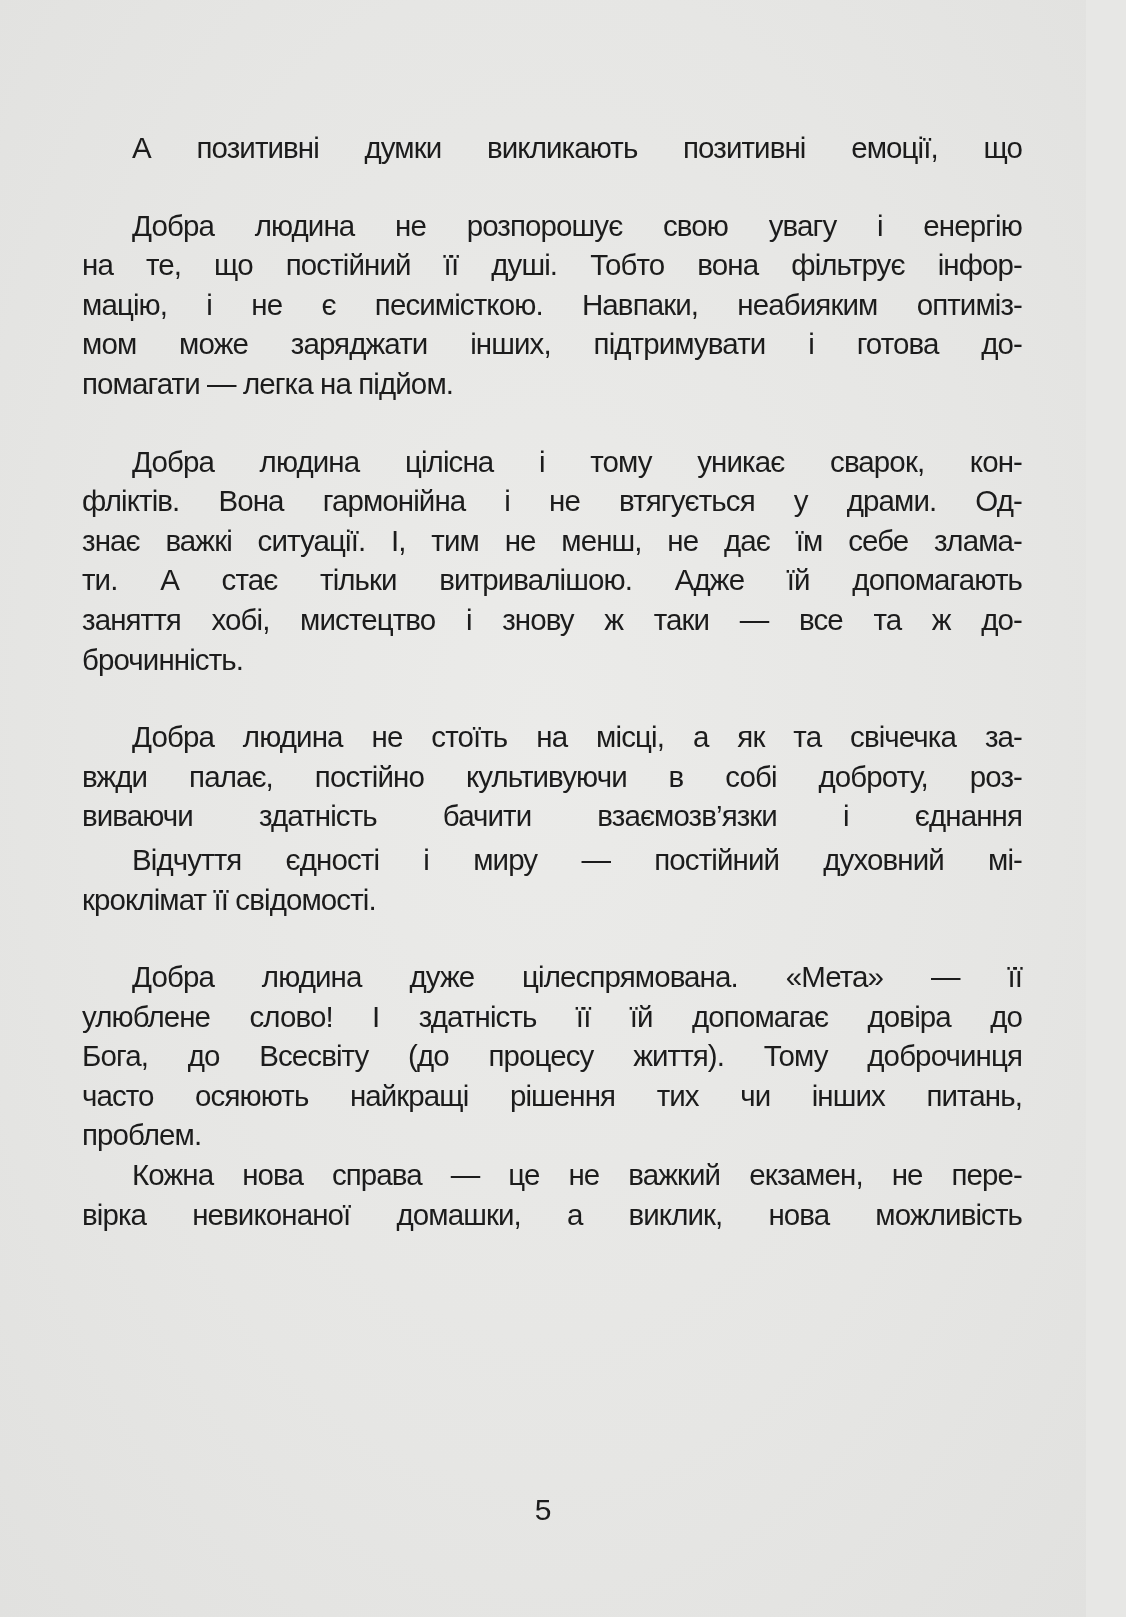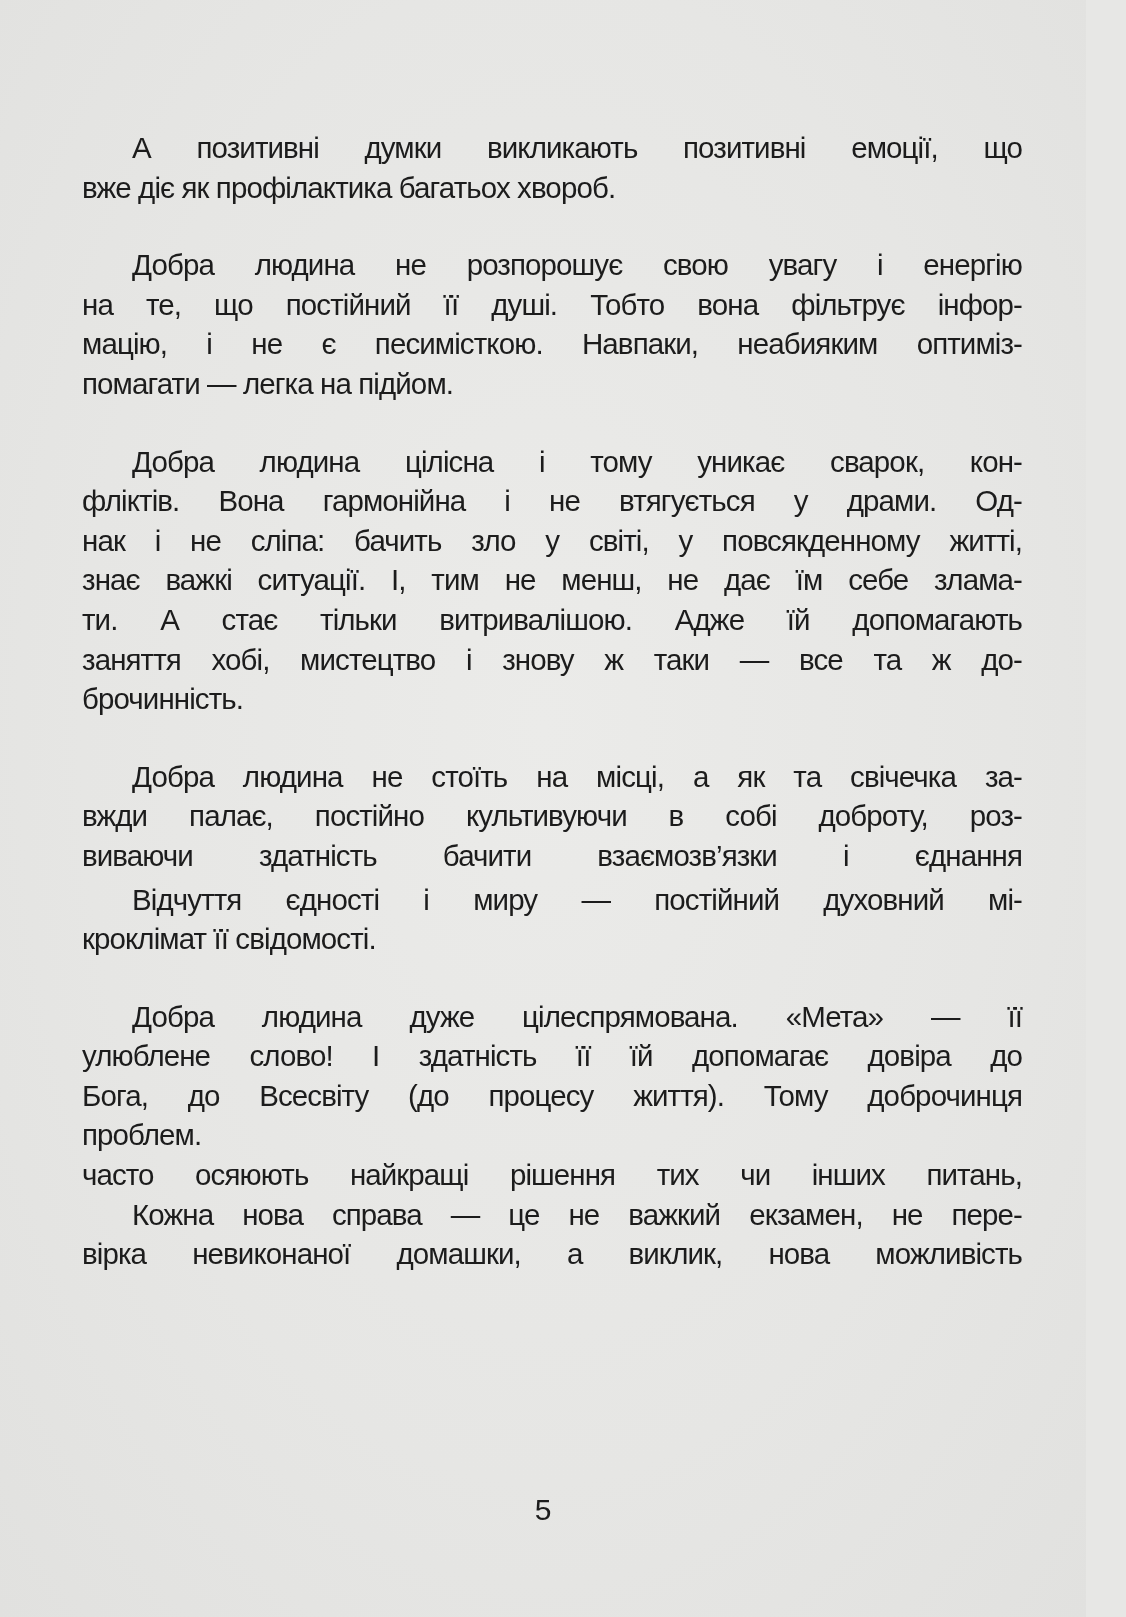--- a/index.html
+++ b/index.html
@@ -67,38 +67,37 @@
     }
   </style>
 </head>
 <body>
 
 <div class="page">
   <div class="text-block">
 
     <p class="paragraph">
       <span class="line indent">А позитивні думки викликають позитивні емоції, що</span>
-      <span class="line last">вже діє як профілактика багатьох хвороб.</span>
     </p>
 
     <div class="gap"></div>
 
     <p class="paragraph">
       <span class="line indent">Добра людина не розпорошує свою увагу і енергію</span>
       <span class="line">на те, що постійний її душі. Тобто вона фільтрує інфор-</span>
       <span class="line">мацію, і не є песимісткою. Навпаки, неабияким оптиміз-</span>
+      <span class="line">мом може заряджати інших, підтримувати і готова до-</span>
       <span class="line last">помагати — легка на підйом.</span>
     </p>
 
     <div class="gap"></div>
 
     <p class="paragraph">
       <span class="line indent">Добра людина цілісна і тому уникає сварок, кон-</span>
       <span class="line">фліктів. Вона гармонійна і не втягується у драми. Од-</span>
-      <span class="line">нак і не сліпа: бачить зло у світі, у повсякденному житті,</span>
       <span class="line">знає важкі ситуації. І, тим не менш, не дає їм себе злама-</span>
       <span class="line">ти. А стає тільки витривалішою. Адже їй допомагають</span>
       <span class="line">заняття хобі, мистецтво і знову ж таки — все та ж до-</span>
       <span class="line last">брочинність.</span>
     </p>
 
     <div class="gap"></div>
 
     <p class="paragraph">
       <span class="line indent">Добра людина не стоїть на місці, а як та свічечка за-</span>
@@ -112,22 +111,22 @@
       <span class="line indent">Відчуття єдності і миру — постійний духовний мі-</span>
       <span class="line last">кроклімат її свідомості.</span>
     </p>
 
     <div class="gap"></div>
 
     <p class="paragraph">
       <span class="line indent">Добра людина дуже цілеспрямована. «Мета» — її</span>
       <span class="line">улюблене слово! І здатність її їй допомагає довіра до</span>
       <span class="line">Бога, до Всесвіту (до процесу життя). Тому доброчинця</span>
+      <span class="line">часто осяюють найкращі рішення тих чи інших питань,</span>
       <span class="line last">проблем.</span>
-      <span class="line">часто осяюють найкращі рішення тих чи інших питань,</span>
     </p>
 
     <p class="paragraph">
       <span class="line indent">Кожна нова справа — це не важкий екзамен, не пере-</span>
       <span class="line">вірка невиконаної домашки, а виклик, нова можливість</span>
     </p>
   </div>
 
   <div class="page-number">5</div>
 </div>

